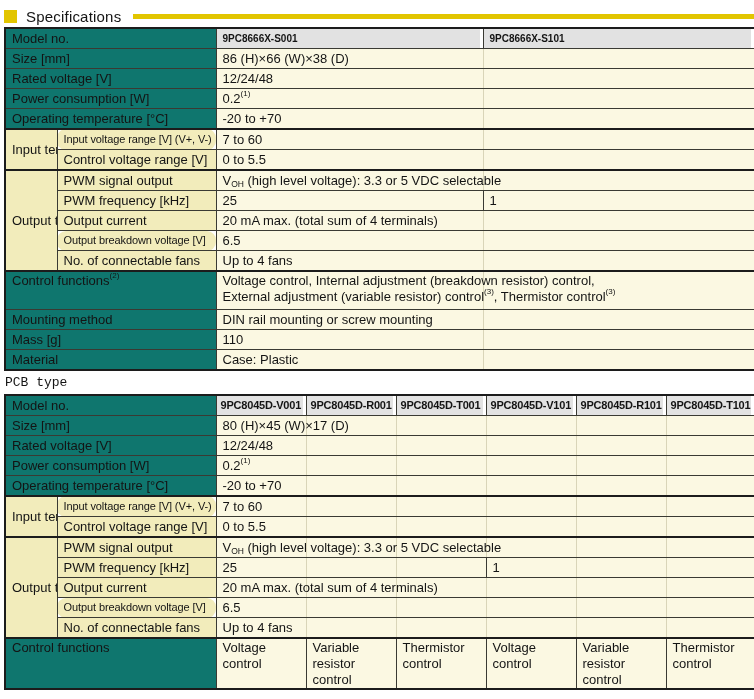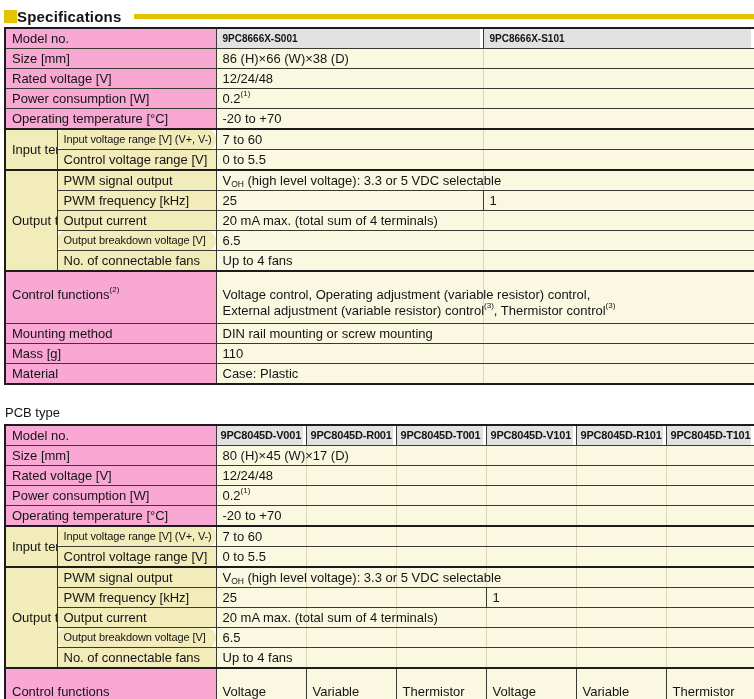--- a/index.html
+++ b/index.html
@@ -6,38 +6,38 @@
   body{
     width:754px;height:699px;overflow:hidden;background:#ffffff;
     font-family:"Liberation Sans","DejaVu Sans",sans-serif;color:#141414;
     -webkit-font-smoothing:antialiased;
   }
   .page{padding:0 0 0 4px;width:750px;}
 
   
   .hdr{display:flex;align-items:center;height:22px;margin-top:5px;}
   .hdr .sq{width:13px;height:13px;background:#E2C500;flex:0 0 auto;}
-  .hdr .ttl{font-weight:bold;font-size:15px;letter-spacing:.2px;white-space:nowrap;}
+  .hdr .ttl{font-weight:normal;font-size:15px;margin-left:9px;letter-spacing:.2px;white-space:nowrap;}
   .hdr .rule{flex:1;height:5px;background:#E2C500;margin-left:12px;margin-right:0;}
 
   .sect{font-size:13px;margin:9px 0 4px 1px;}
-  .sect.second{margin-top:20px;}
+  .sect.second{margin-top:4px;font-family:Liberation Mono, monospace;}
 
   
   table.spec{
     border-collapse:collapse;table-layout:fixed;width:750px;
     border:2px solid #1c1c1c;font-size:13px;
   }
   table.spec td{
     border:1px solid #3a3a33;height:19px;padding:0 3px 0 6px;
     vertical-align:middle;line-height:15px;overflow:hidden;white-space:nowrap;
   }
   tr.gstart td{border-top:2px solid #1c1c1c;}
 
-  td.lbl{background:#f9a8d4;}
+  td.lbl{background:#0f766e;}
   td.glbl{background:#F2ECBB;vertical-align:top;padding-top:2px;white-space:normal;line-height:16px;}
   td.sub{background:#F2ECBB;}
   td.val{background:#FBF8E2;}
   td.model{
     background:#E2E2E2;font-weight:bold;font-size:10px;
     box-shadow:inset -3px 0 0 #ffffff;
   }
   td.model.pcb{font-size:11px;letter-spacing:-0.2px;padding:0 8px 0 4px;}
   td.cond{font-size:11px;letter-spacing:-0.1px;border-radius:9px;}
 
@@ -55,21 +55,21 @@
     background-repeat:no-repeat;
     background-position:89px 0,179px 0,269px 0,359px 0,449px 0;
     background-color:#FBF8E2;
   }
   td.sv3{
     background-image:linear-gradient(#d9d5b8,#d9d5b8),linear-gradient(#d9d5b8,#d9d5b8);
     background-size:1px 100%,1px 100%;background-repeat:no-repeat;
     background-position:89px 0,179px 0;background-color:#FBF8E2;
   }
 
-  tr.cf td{height:36px;vertical-align:top;padding-top:15px;line-height:16px;}
+  tr.cf td{height:36px;vertical-align:top;padding-top:1px;line-height:16px;}
   tr.cf td.wrapok{white-space:normal;}
   .cfline{white-space:nowrap;}
 
   sup{font-size:8px;vertical-align:top;position:relative;top:-1px;line-height:8px;}
   sub{font-size:8.5px;vertical-align:baseline;position:relative;top:2px;line-height:8px;}
 </style>
 </head>
 <body>
 
 <div class="page">
@@ -137,21 +137,21 @@
       <td class="sub cond">Output breakdown voltage [V]</td>
       <td colspan="2" class="val sv2">6.5</td>
     </tr>
     <tr>
       <td class="sub">No. of connectable fans</td>
       <td colspan="2" class="val sv2">Up to 4 fans</td>
     </tr>
     <tr class="gstart cf">
       <td colspan="2" class="lbl">Control functions<sup>(2)</sup></td>
       <td colspan="2" class="val sv2">
-        <div class="cfline">Voltage control, Operating adjustment (variable resistor) control,</div>
+        <div class="cfline">Voltage control, Internal adjustment (breakdown resistor) control,</div>
         <div class="cfline">External adjustment (variable resistor) control<sup>(3)</sup>, Thermistor control<sup>(3)</sup></div>
       </td>
     </tr>
     <tr>
       <td colspan="2" class="lbl">Mounting method</td>
       <td colspan="2" class="val sv2">DIN rail mounting or screw mounting</td>
     </tr>
     <tr>
       <td colspan="2" class="lbl">Mass [g]</td>
       <td colspan="2" class="val sv2">110</td>

